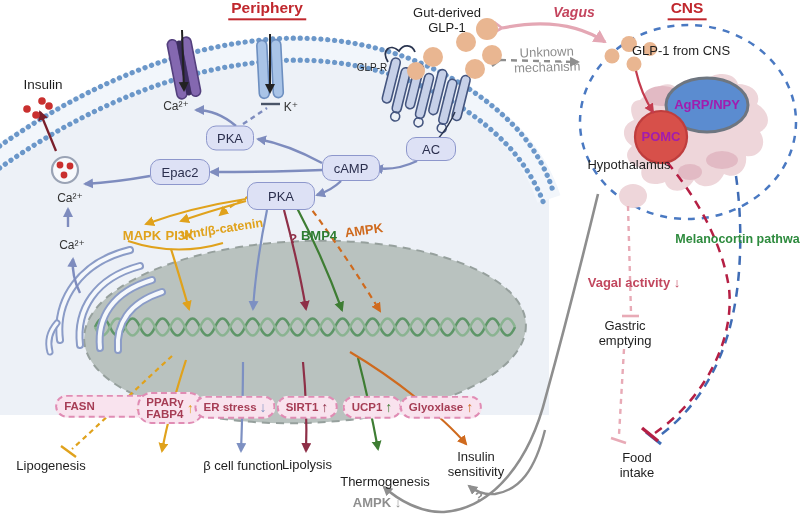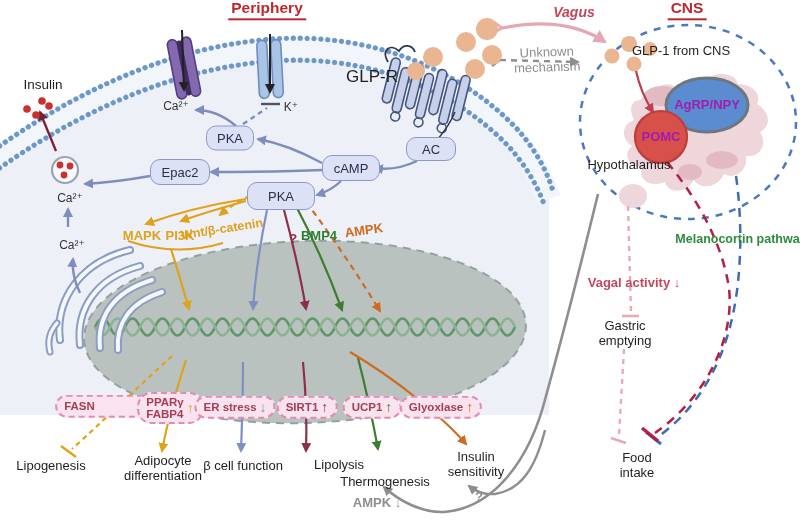--- a/index.html
+++ b/index.html
@@ -228,30 +228,34 @@
     <path d="M667 162 C 697 198 722 242 729 288 C 735 344 701 401 655 433" stroke="#b51f44" stroke-width="2.5" stroke-dasharray="9 7"></path>
     <path d="M646 432 L661 444" stroke="#3f6cb5" stroke-width="3"></path>
     <path d="M642 428 L658 441" stroke="#b51f44" stroke-width="3.4"></path>
   </g>
 </svg>
 
 <div class="lbl title" style="left:267px;top:10px;">Periphery</div>
 <div class="lbl title" style="left:687px;top:10px;">CNS</div>
 
 <div class="lbl" style="left:43px;top:85px;font-size:13.5px;">Insulin</div>
+<div class="lbl" style="left:447px;top:21px;">
+  <span style="display:block;">Gut-derived</span>
+  <span style="display:block;">GLP-1</span>
+</div>
 <div class="lbl vagusTxt" style="left:574px;top:13px;">Vagus</div>
 <div class="lbl grayTxt" style="left:547px;top:60px;font-weight:normal;transform:translate(-50%,-50%) rotate(-2deg);">
   <span style="display:block;">Unknown</span>
   <span style="display:block;">mechanism</span>
 </div>
 <div class="lbl" style="left:681px;top:51px;">GLP-1 from CNS</div>
 
 <div class="lbl sub" style="left:176px;top:107px;">Ca²⁺</div>
 <div class="lbl sub" style="left:291px;top:108px;">K⁺</div>
-<div class="lbl" style="left:372px;top:77px;font-size:17px;">GLP-R</div>
+<div class="lbl" style="left:372px;top:68px;font-size:10px;">GLP-R</div>
 
 <div class="node" style="left:230px;top:138px;width:46px;height:23px;">PKA</div>
 <div class="node" style="left:180px;top:172px;width:58px;height:24px;">Epac2</div>
 <div class="node" style="left:351px;top:168px;width:56px;height:24px;">cAMP</div>
 <div class="node" style="left:281px;top:196px;width:66px;height:26px;">PKA</div>
 <div class="node" style="left:431px;top:149px;width:48px;height:22px;">AC</div>
 
 <div class="lbl sub" style="left:70px;top:199px;">Ca²⁺</div>
 <div class="lbl sub" style="left:72px;top:246px;">Ca²⁺</div>
 <div class="lbl yellowTxt" style="left:142px;top:236px;">MAPK</div>
@@ -284,26 +288,22 @@
 <div class="capsule" style="left:372px;top:407px;">
   <span>UCP1</span>
   <span class="arr a-green">↑</span>
 </div>
 <div class="capsule" style="left:441px;top:407px;">
   <span>Glyoxlase</span>
   <span class="arr a-orange">↑</span>
 </div>
 
 <div class="lbl" style="left:51px;top:466px;">Lipogenesis</div>
-<div class="lbl" style="left:163px;top:469px;">
-  <span style="display:block;">Adipocyte</span>
-  <span style="display:block;">differentiation</span>
-</div>
 <div class="lbl" style="left:243px;top:466px;">β cell function</div>
-<div class="lbl" style="left:307px;top:465px;margin-left:32px;">Lipolysis</div>
+<div class="lbl" style="left:307px;top:465px;">Lipolysis</div>
 <div class="lbl" style="left:385px;top:466px;margin-top:16px;">Thermogenesis</div>
 <div class="lbl" style="left:476px;top:465px;">
   <span style="display:block;">Insulin</span>
   <span style="display:block;">sensitivity</span>
 </div>
 <div class="lbl grayTxt" style="left:377px;top:503px;">AMPK ↓</div>
 <div class="lbl grayTxt" style="left:479px;top:497px;">?</div>
 
 <div class="lbl whiteTxt" style="left:707px;top:105px;">AgRP/NPY</div>
 <div class="lbl whiteTxt" style="left:661px;top:137px;">POMC</div>

